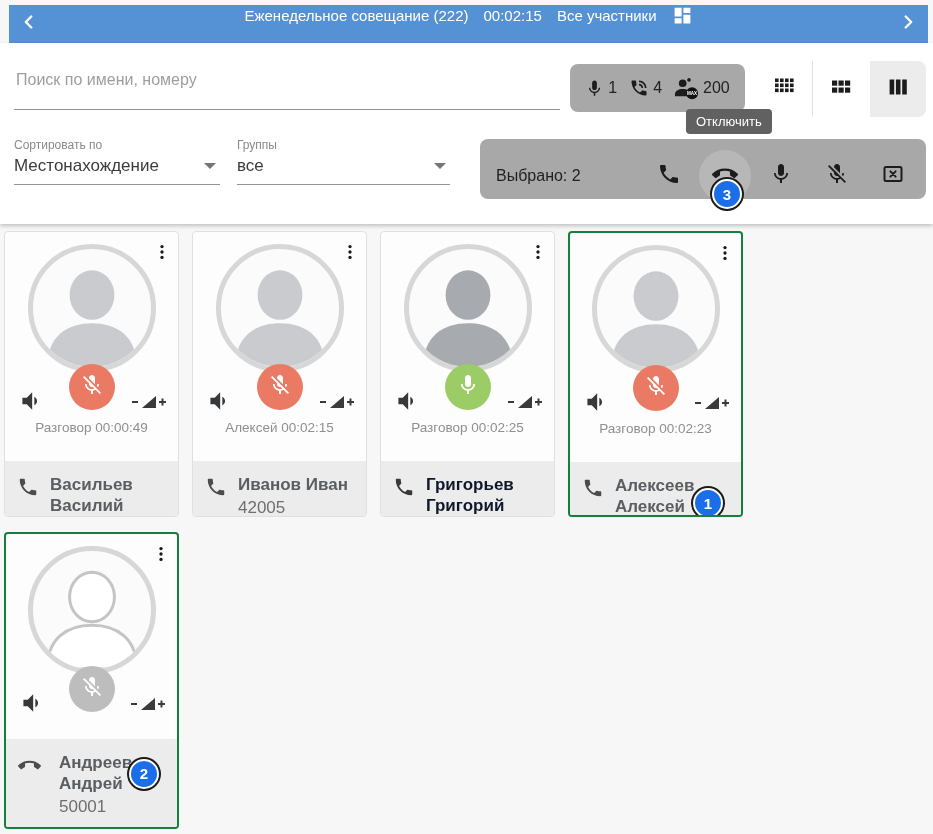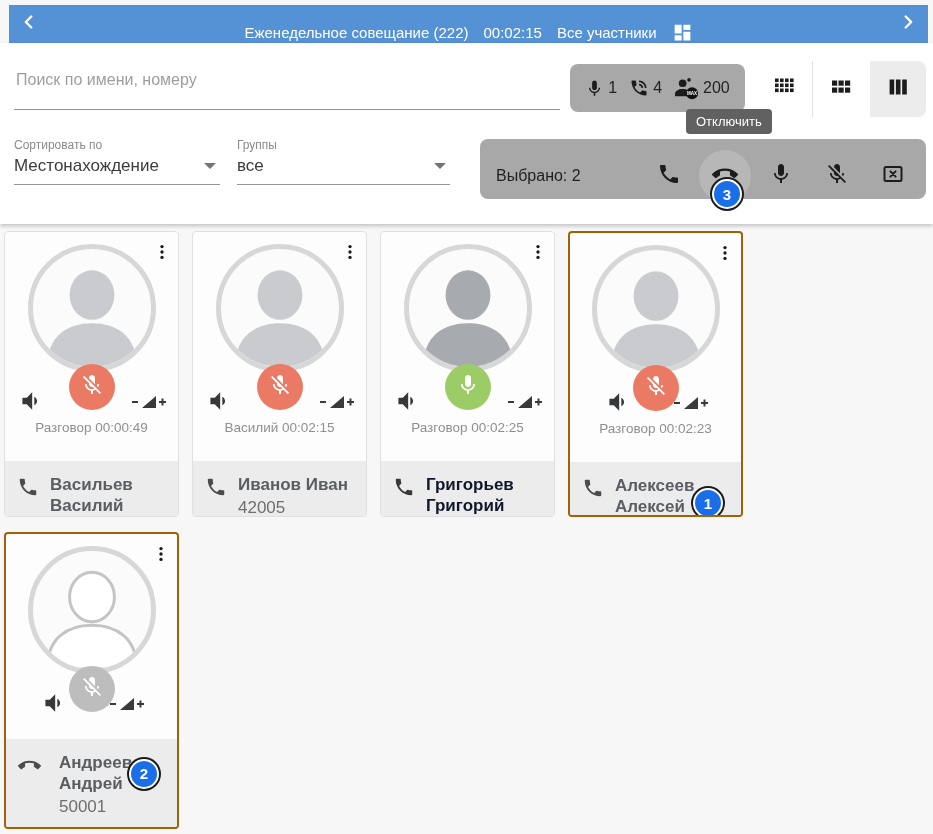--- a/index.html
+++ b/index.html
@@ -1,20 +1,20 @@
 <!DOCTYPE html>
 <html><head>
 <meta charset="utf-8">
 <style>
   * { margin:0; padding:0; box-sizing:border-box; }
   html,body { width:933px; background:#fff; font-family:"Liberation Sans", sans-serif; }
   .page { width:933px; height:834px; background:#f7f7f7; overflow:hidden; }
 
   
-  .header { margin:5px 5px 0 9px; height:38px; background:#5591d5; display:flex; align-items:flex-end; position:relative; }
+  .header { margin:5px 5px 0 9px; height:38px; background:#5591d5; display:flex; align-items:flex-start; position:relative; }
   .hdr-chevron { width:40px; height:38px; display:flex; align-items:center; justify-content:center; cursor:pointer; }
   .hdr-center { flex:1; display:flex; align-items:center; justify-content:center; gap:15px; color:#fff; font-size:15px; }
   .hdr-center .seg { white-space:nowrap; }
 
   
   .top-panel { position:relative; height:181px; background:#fff; box-shadow:0 2px 4px rgba(0,0,0,.22); z-index:2; }
   .search-wrap { position:absolute; left:14px; top:18px; width:546px; }
   .search-input { width:100%; border:none; outline:none; border-bottom:1px solid #949494; font-size:16px; padding:10px 2px 20px; color:#333; background:transparent; font-family:"Liberation Sans",sans-serif; }
   .search-input::placeholder { color:#9e9e9e; }
 
@@ -42,21 +42,21 @@
   .tb-icon { width:26px; height:26px; display:flex; align-items:center; justify-content:center; cursor:pointer; position:relative; }
   .tb-icon.highlight::before { content:""; position:absolute; width:52px; height:52px; border-radius:50%; background:#b7b7b7; left:-13px; top:-13px; z-index:0; }
   .tb-icon svg { position:relative; z-index:1; }
 
   .badge { width:30px; height:30px; border-radius:50%; background:#1a6fe8; border:2px solid #fff; box-shadow:0 0 0 2px #1b1b1b; color:#fff; font-size:15px; font-weight:bold; display:flex; align-items:center; justify-content:center; z-index:8; }
   .badge-3 { position:absolute; left:712px; top:136px; }
 
   
   .cards { padding:7px 4px 0 4px; display:flex; flex-wrap:wrap; gap:15px 13px; align-items:flex-start; }
   .card { width:175px; height:286px; background:#fdfdfd; border:1px solid #e0e0e0; border-radius:4px; position:relative; display:flex; flex-direction:column; overflow:hidden; }
-  .card.selected { border:2px solid #a16207;align-items:center; }
+  .card.selected { border:2px solid #15803d; }
   .card.tall { height:297px; }
   .menu-dots { position:absolute; top:10px; right:6px; cursor:pointer; z-index:3; }
 
   .avatar-wrap { position:relative; height:172px; margin-top:10px; flex:none; }
   .avatar { width:128px; height:128px; border-radius:50%; border:5px solid #d7d7d7; background:#fbfbfb; margin:2px auto 0; overflow:hidden; }
   .avatar svg { width:100%; height:100%; display:block; }
   .mic-btn { position:absolute; left:50%; transform:translateX(-50%); top:122px; width:46px; height:46px; border-radius:50%; display:flex; align-items:center; justify-content:center; cursor:pointer; }
   .mic-btn.muted { background:#ea7a63; }
   .mic-btn.active { background:#9ccc65; }
   .mic-btn.disabled { background:#bdbdbd; }
@@ -323,21 +323,21 @@
         </div>
         <div class="vol-right">
           <span><svg width="34" height="20" viewBox="0 0 34 20" fill="#3a3a3a">
                 <rect x="0" y="9" width="6" height="2"></rect>
                 <polygon points="10,16 24,16 24,4"></polygon>
                 <rect x="27" y="9" width="7" height="2"></rect>
                 <rect x="29.5" y="6.5" width="2" height="7"></rect>
               </svg></span>
         </div>
       </div>
-      <div class="status">Василий 00:02:15</div>
+      <div class="status">Алексей 00:02:15</div>
       <div class="footer">
         <span class="f-icon"><svg width="22" height="22" viewBox="0 0 24 24" fill="#4a4c4e">
               <path d="M6.62 10.79c1.44 2.83 3.76 5.14 6.59 6.59l2.2-2.2c.27-.27.67-.36 1.02-.24 1.12.37 2.33.57 3.57.57.55 0 1 .45 1 1V20c0 .55-.45 1-1 1-9.39 0-17-7.61-17-17 0-.55.45-1 1-1h3.5c.55 0 1 .45 1 1 0 1.25.2 2.45.57 3.57.11.35.03.74-.25 1.02l-2.2 2.2z"></path>
             </svg></span>
         <div class="f-text">
           <div class="f-name">Иванов Иван</div>
           <div class="f-num">42005</div>
         </div>
       </div>
     </div>

